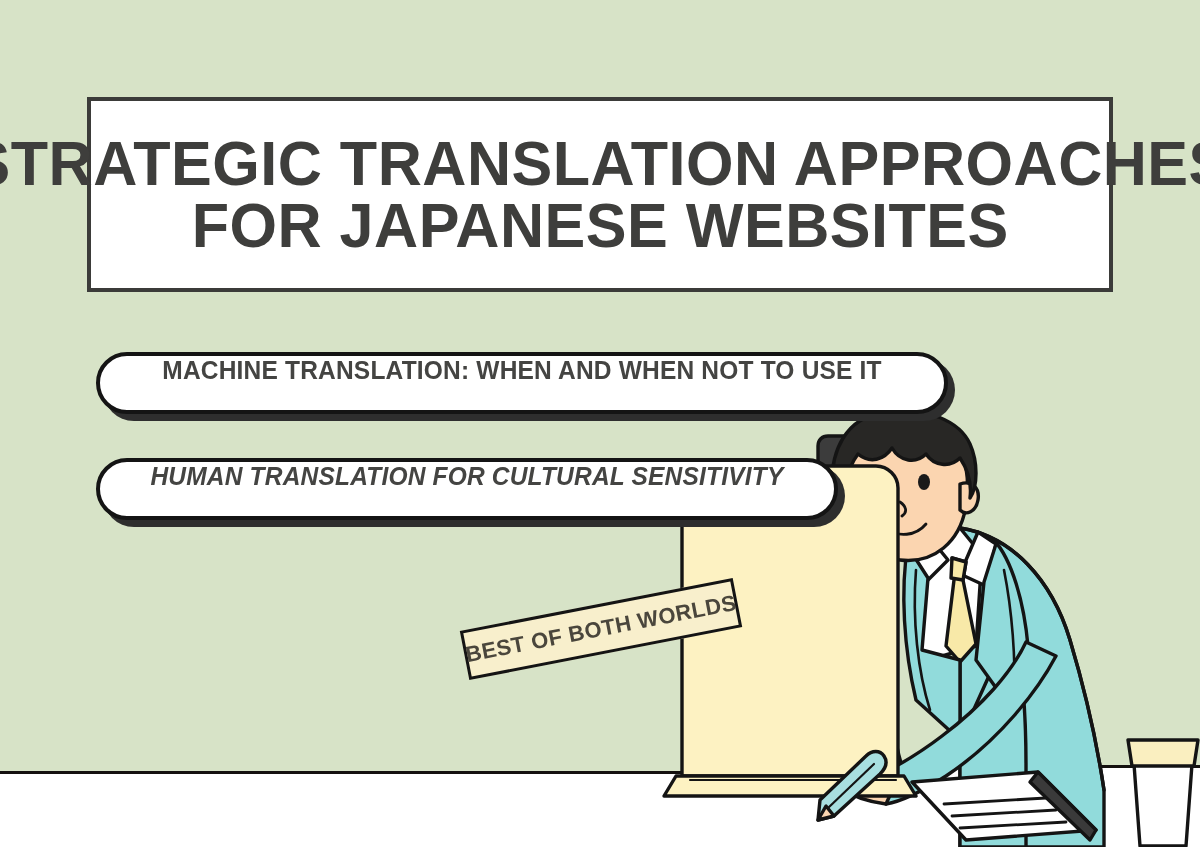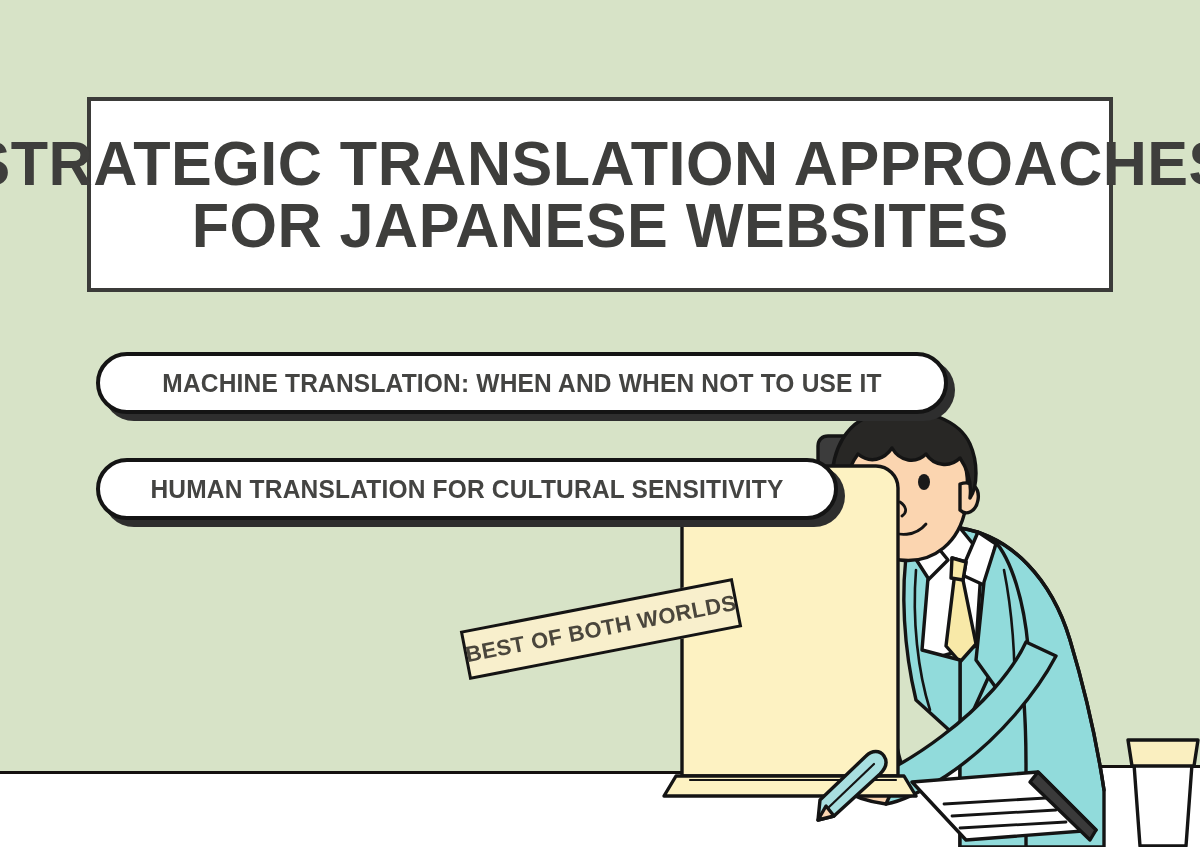--- a/index.html
+++ b/index.html
@@ -87,37 +87,37 @@
 
   
   .pill {
     position: absolute;
     box-sizing: border-box;
     height: 62px;
     background: #ffffff;
     border: 4px solid #141414;
     border-radius: 34px;
     display: flex;
-    align-items: center;
+    align-items: flex-start;
     justify-content: center;
     box-shadow: 7px 7px 0 0 #2e2e2e;
     z-index: 6;
   }
   .pill-label {
     color: #444442;
     font-family: "Liberation Sans Narrow", "Liberation Sans", sans-serif;
     font-weight: 700;
     font-size: 25px;
     letter-spacing: 0.2px;
     text-transform: uppercase;
     white-space: nowrap;
     transform: scaleX(0.98);
   }
   #pill-1 { left: 96px;  top: 352px; width: 852px; }
-  #pill-2 { left: 96px;  top: 458px; width: 742px; }
+  #pill-2 { left: 96px;  top: 458px; width: 742px; font-style: italic; }
   #pill-3 { left: 88px;  top: 563px; width: 538px; }
 
   
   .tag {
     position: absolute;
     left: 462px; top: 604px;
     width: 278px;
     height: 50px;
     background: #f8efcc;
     border: 3px solid #141414;

